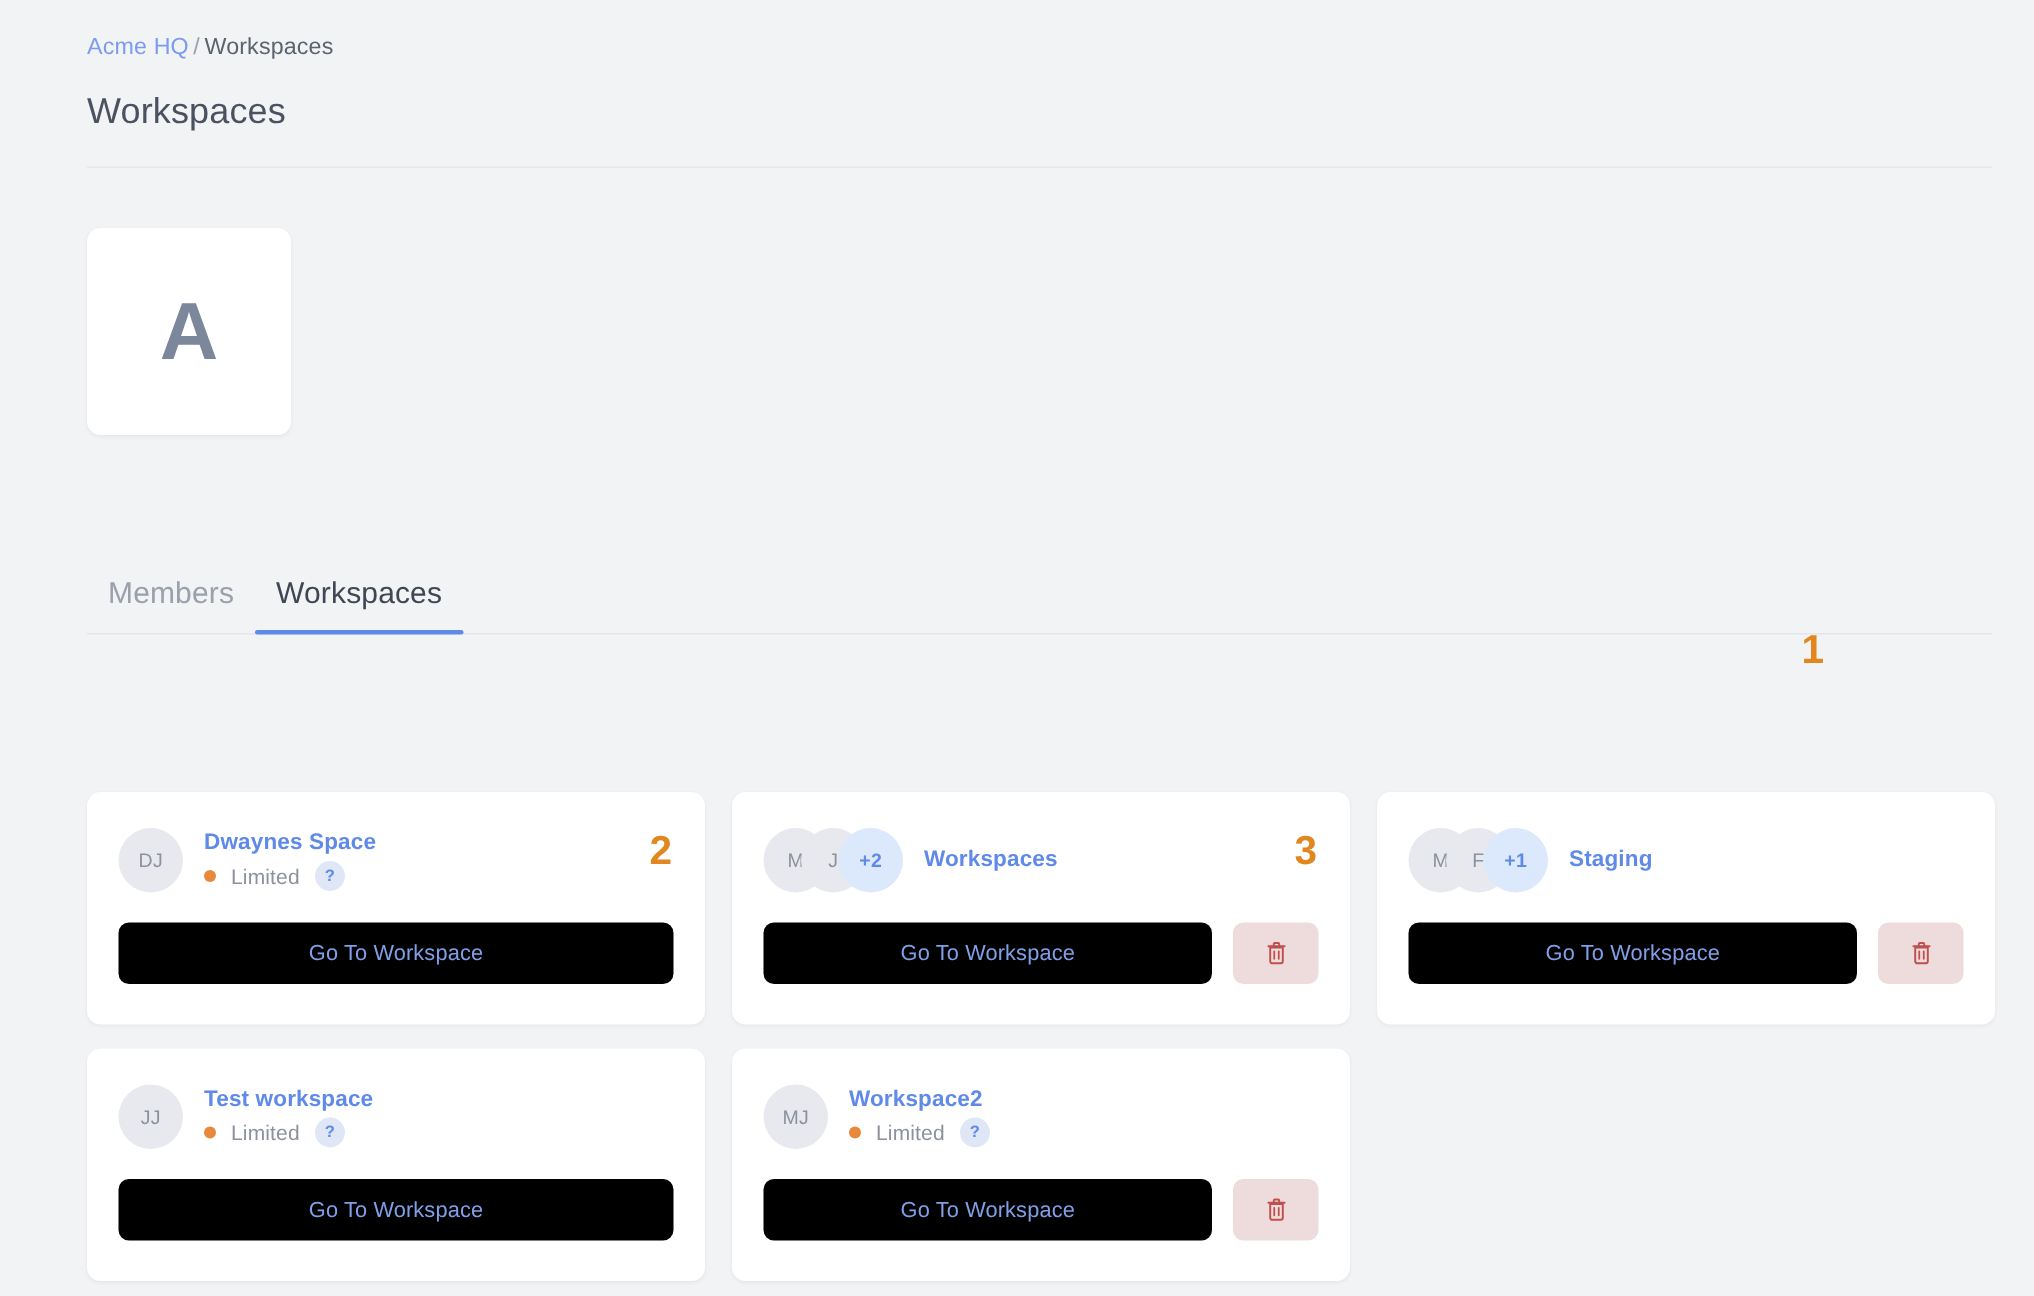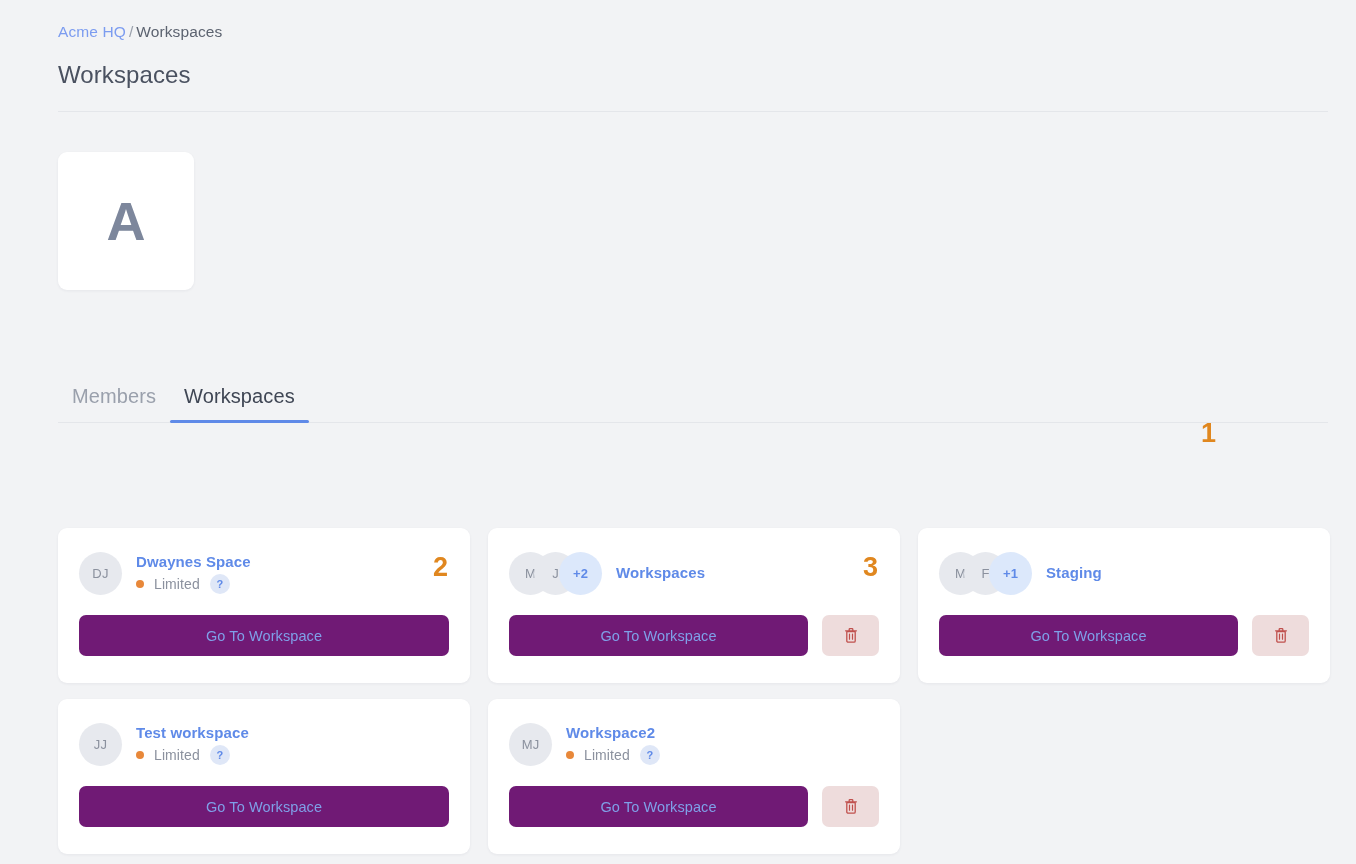--- a/index.html
+++ b/index.html
@@ -284,21 +284,21 @@
   }
 
   .ws-actions {
     display: flex;
     align-items: center;
     gap: 14px;
     margin-top: 19px;
   }
   .goto-btn {
     flex: 1;
-    background: #701a75;
+    background: #000000;
     border: none;
     border-radius: 7px;
     height: 41px;
     color: #7fa0e8;
     font-size: 14.5px;
     font-family: inherit;
     letter-spacing: 0.1px;
     cursor: pointer;
   }
   .delete-btn {

